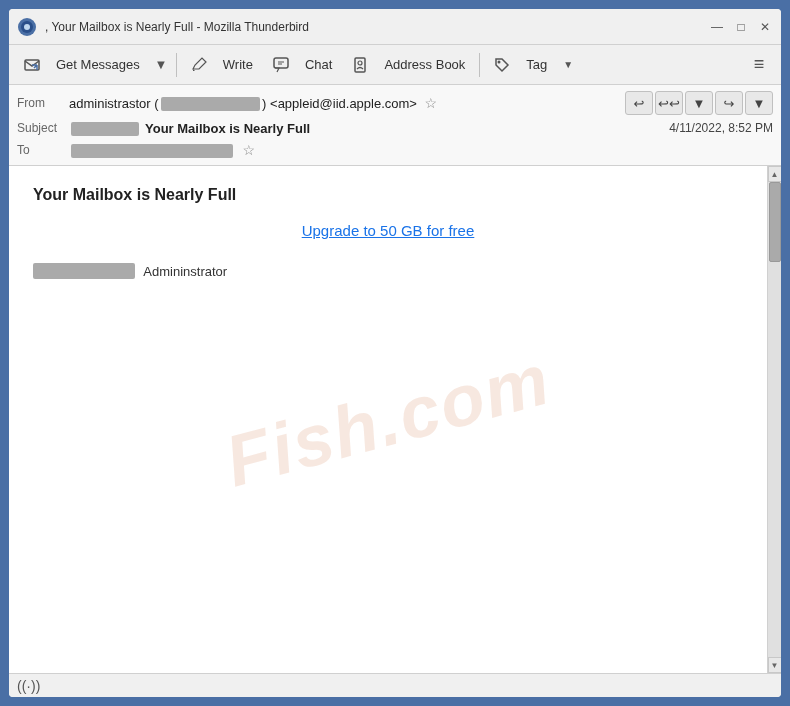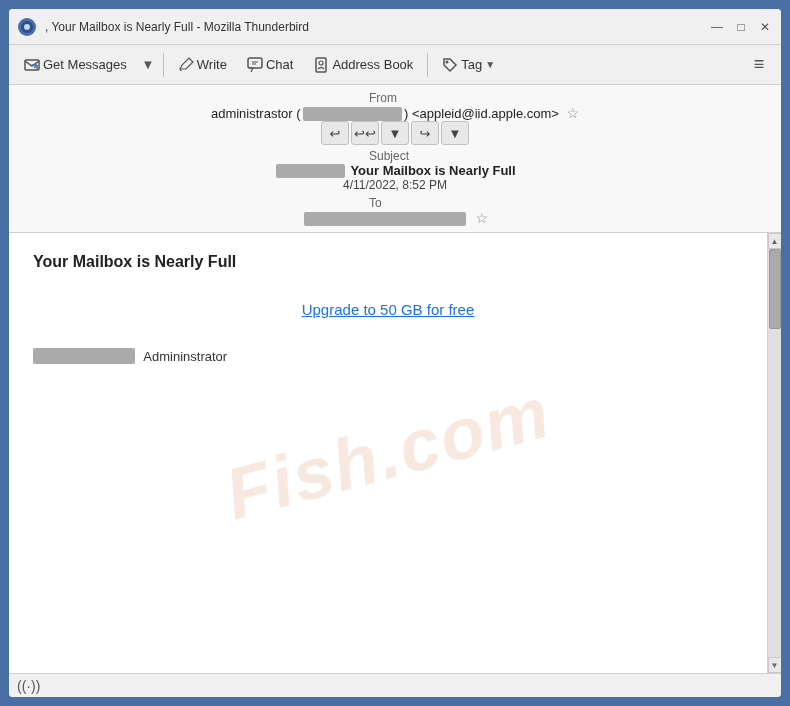--- a/index.html
+++ b/index.html
@@ -88,21 +88,21 @@
       display: flex;
       align-items: center;
       padding: 0 6px;
       border-bottom: 1px solid #d0d0d0;
       flex-shrink: 0;
       gap: 2px;
     }
     .toolbar-btn {
       display: flex;
       align-items: center;
-      gap: 3px;
+      gap: 16px;
       padding: 4px 8px;
       background: none;
       border: 1px solid transparent;
       border-radius: 4px;
       cursor: pointer;
       font-size: 13px;
       color: #333;
       height: 32px;
     }
     .toolbar-separator {
@@ -145,21 +145,20 @@
       border-bottom: 1px solid #d0d0d0;
       padding: 4px 8px;
       flex-shrink: 0;
     }
     .email-header-row {
       display: flex;
       align-items: center;
       padding: 2px 0;
       font-size: 13px;
       min-height: 22px;
-      flex-direction: column;
     }
     .email-header-label {
       color: #666;
       width: 52px;
       flex-shrink: 0;
       font-size: 12px;
     }
     .email-header-value {
       flex: 1;
       color: #222;
@@ -235,21 +234,21 @@
       color: #333;
       line-height: 1.6;
       margin-bottom: 24px;
     }
     .upgrade-link {
       display: block;
       text-align: center;
       color: #1a73e8;
       text-decoration: underline;
       font-size: 15px;
-      margin: 30px auto;
+      margin: 18px auto;
       cursor: pointer;
     }
     .watermark {
       position: absolute;
       top: 50%;
       left: 50%;
       transform: translate(-50%, -50%) rotate(-15deg);
       font-size: 72px;
       font-weight: bold;
       color: rgba(200, 100, 50, 0.15);

